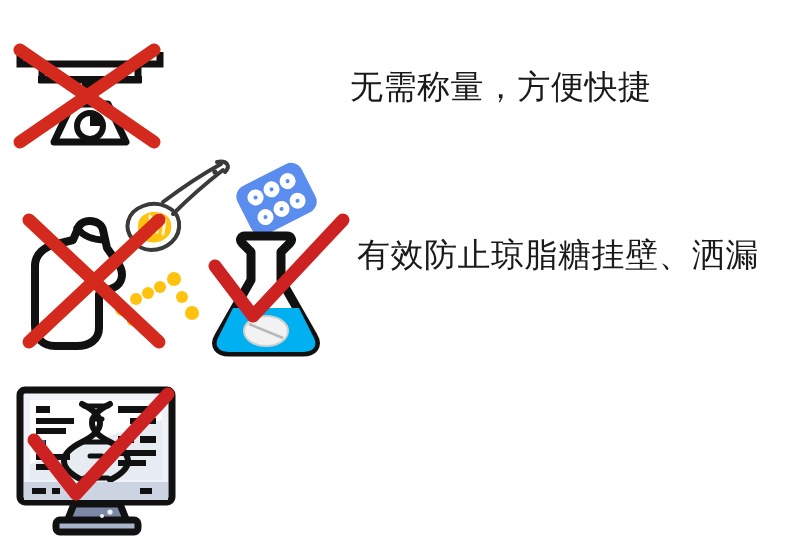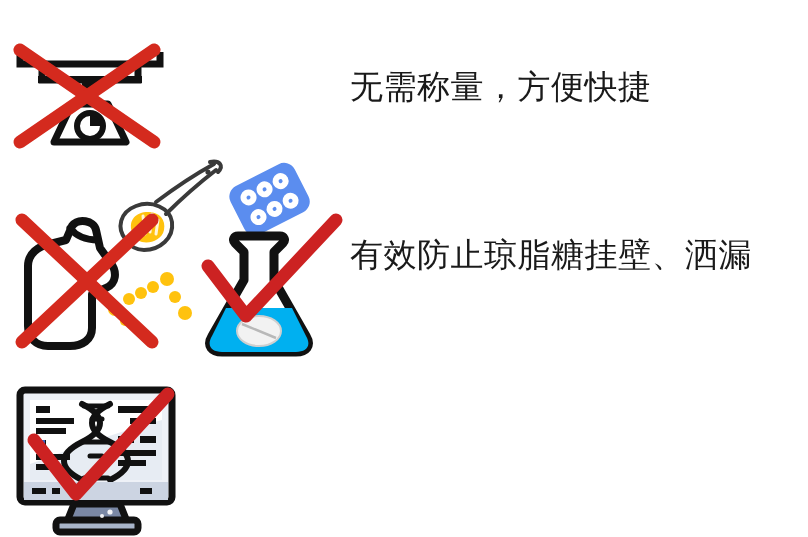--- a/index.html
+++ b/index.html
@@ -35,21 +35,21 @@
     color: #1a1a1a;
     font-size: 33px;
     line-height: 1.15;
     letter-spacing: 0.5px;
     white-space: nowrap;
     font-weight: 400;
   }
 
   
   #row-weigh      { top: 22px;  height: 130px; }
-  #row-spill      { top: 150px; height: 210px; }
+  #row-spill      { top: 150px; height: 210px; padding-left: 7px; }
   #row-precision  { top: 372px; height: 160px; }
 
   #row-weigh .icon-zone     { width: 350px; height: 130px; }
   #row-spill .icon-zone     { width: 350px; height: 210px; }
   #row-precision .icon-zone { width: 350px; height: 160px; }
 
   .caption-weigh     { margin-left: 0px; }
   .caption-spill     { margin-left: 0px; }
   .caption-precision { margin-left: 0px; }
 

